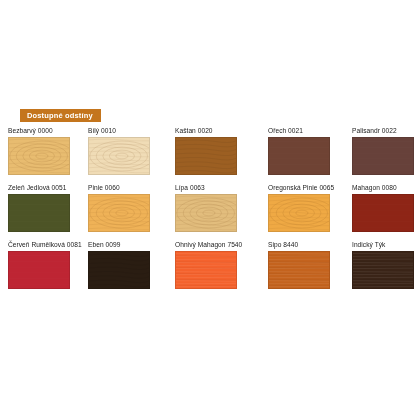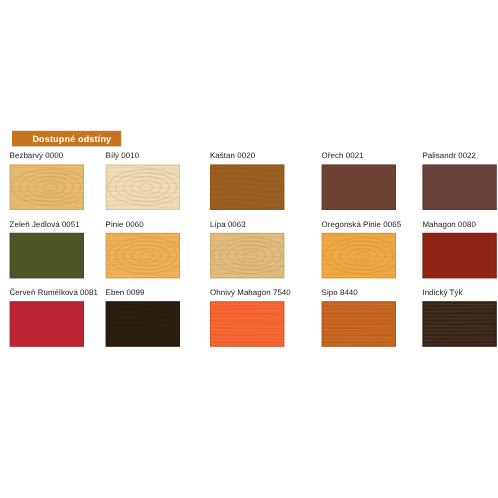--- a/index.html
+++ b/index.html
@@ -21,24 +21,24 @@
   }
   #panel {
     position: absolute;
     left: 0;
     top: 104px;
     width: 415px;
     height: 200px;
   }
   .section-header {
     position: absolute;
-    left: 10px;
+    left: 20px;
     top: 5px;
     height: 13px;
-    padding: 0 8px 0 17px;
+    padding: 0 8px 0 7px;
     background: #c4751d;
     color: #ffffff;
     font-size: 7.5px;
     font-weight: bold;
     line-height: 13px;
     letter-spacing: 0.15px;
     white-space: nowrap;
     box-sizing: border-box;
   }
   .swatch-grid {

